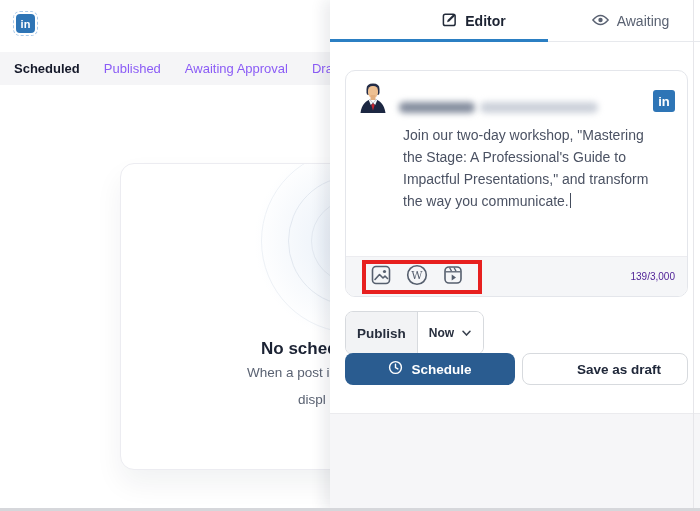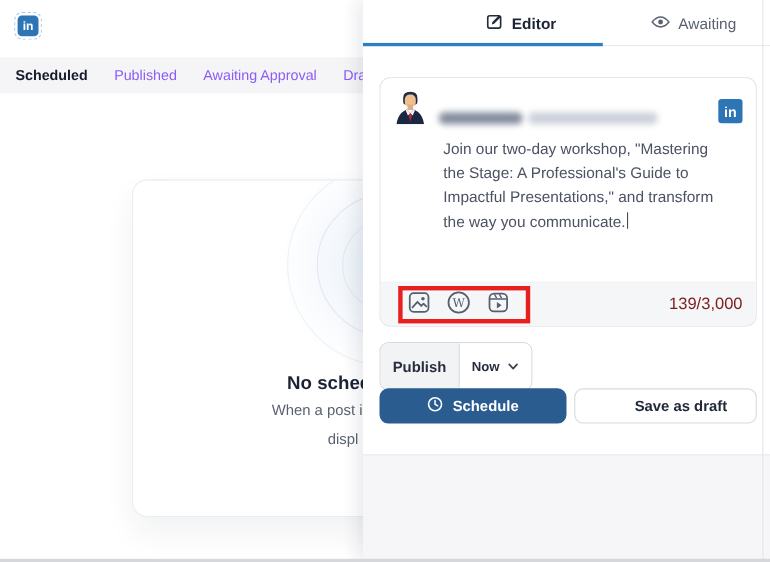--- a/index.html
+++ b/index.html
@@ -55,21 +55,21 @@
   .post-text { position: absolute; left: 57px; top: 53px; width: 255px; font-size: 14px;
     line-height: 22px; color: #4b5263; }
   .caret { display: inline-block; width: 1.5px; height: 15px; background: #444c5c;
     vertical-align: -2px; margin-left: 1px; }
   .post-footer { position: absolute; left: 0; right: 0; bottom: 0; height: 40px;
     background: #f5f6f8; border-top: 1px solid #ececf0; border-radius: 0 0 9px 9px;
     display: flex; align-items: center; }
   .footer-icons { display: flex; gap: 15px; padding-left: 25px; align-items: center; }
   .icon-btn { display: flex; align-items: center; justify-content: center; cursor: pointer;
     background: none; border: none; padding: 0; }
-  .char-count { margin-left: auto; padding-right: 12px; font-size: 15px; color: #7f1d1d; }
+  .char-count { margin-left: auto; padding-right: 12px; font-size: 10px; color: #4c1d95; }
   .red-box { position: absolute; left: 16px; bottom: 2px; width: 120px; height: 34px;
     border: 4px solid #e7201f; z-index: 3; }
 
   .publish-ctl { position: absolute; left: 15px; top: 311px; height: 44px; display: flex;
     border: 1px solid #d7dade; border-radius: 8px; overflow: hidden; background: #fff; }
   .publish-seg { display: flex; align-items: center; padding: 0 11px; font-size: 13.5px;
     font-weight: bold; color: #272e3d; background: #f2f3f5; border-right: 1px solid #d7dade; }
   .now-seg { display: flex; align-items: center; gap: 7px; padding: 0 11px; font-size: 12px;
     font-weight: bold; color: #272e3d; background: #fff; border: none; cursor: pointer; }
 

